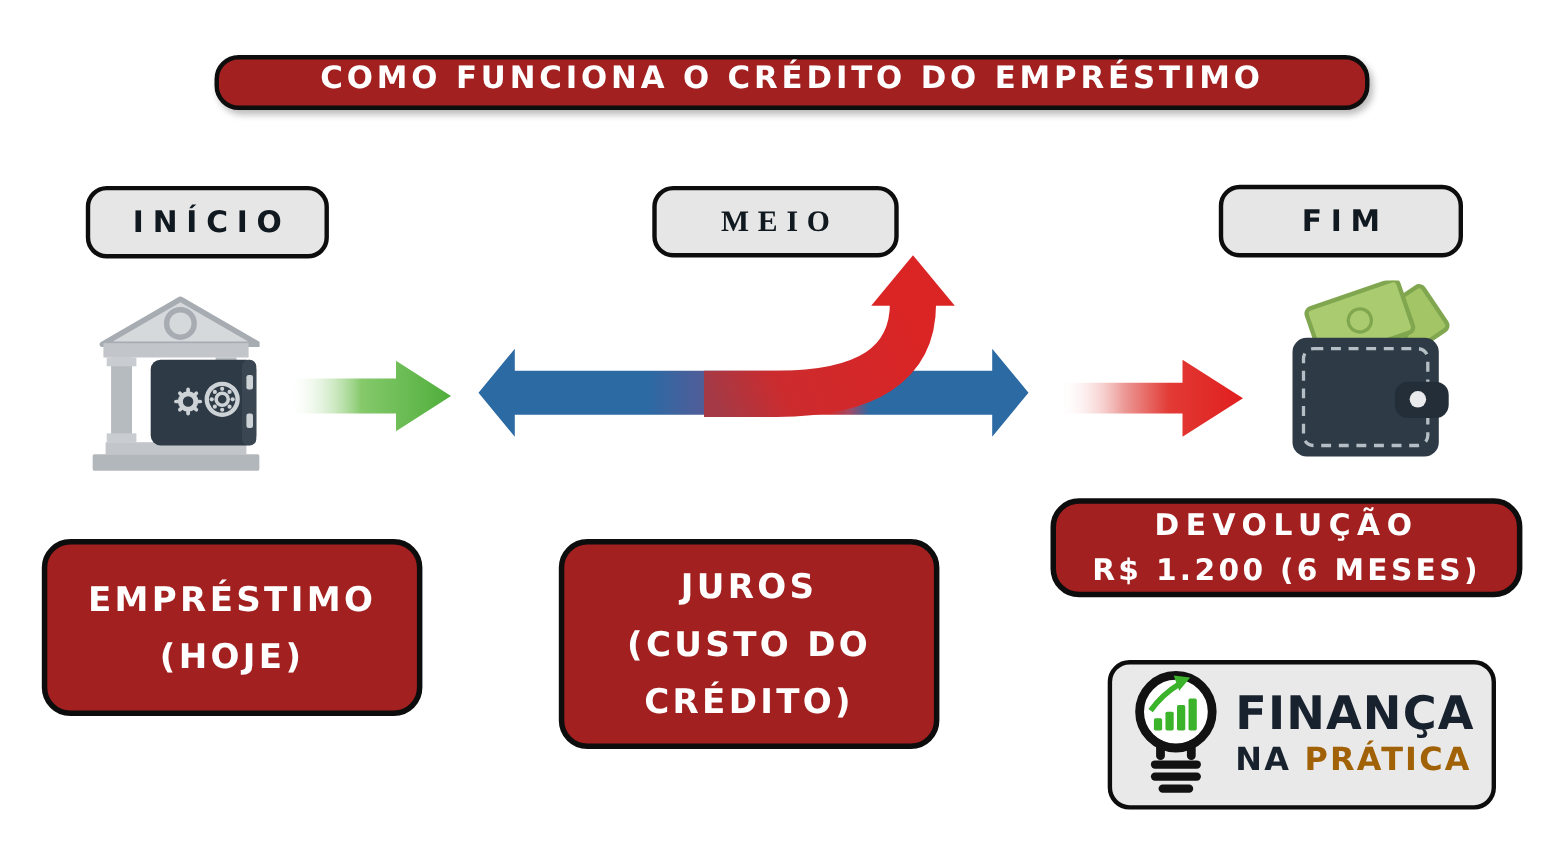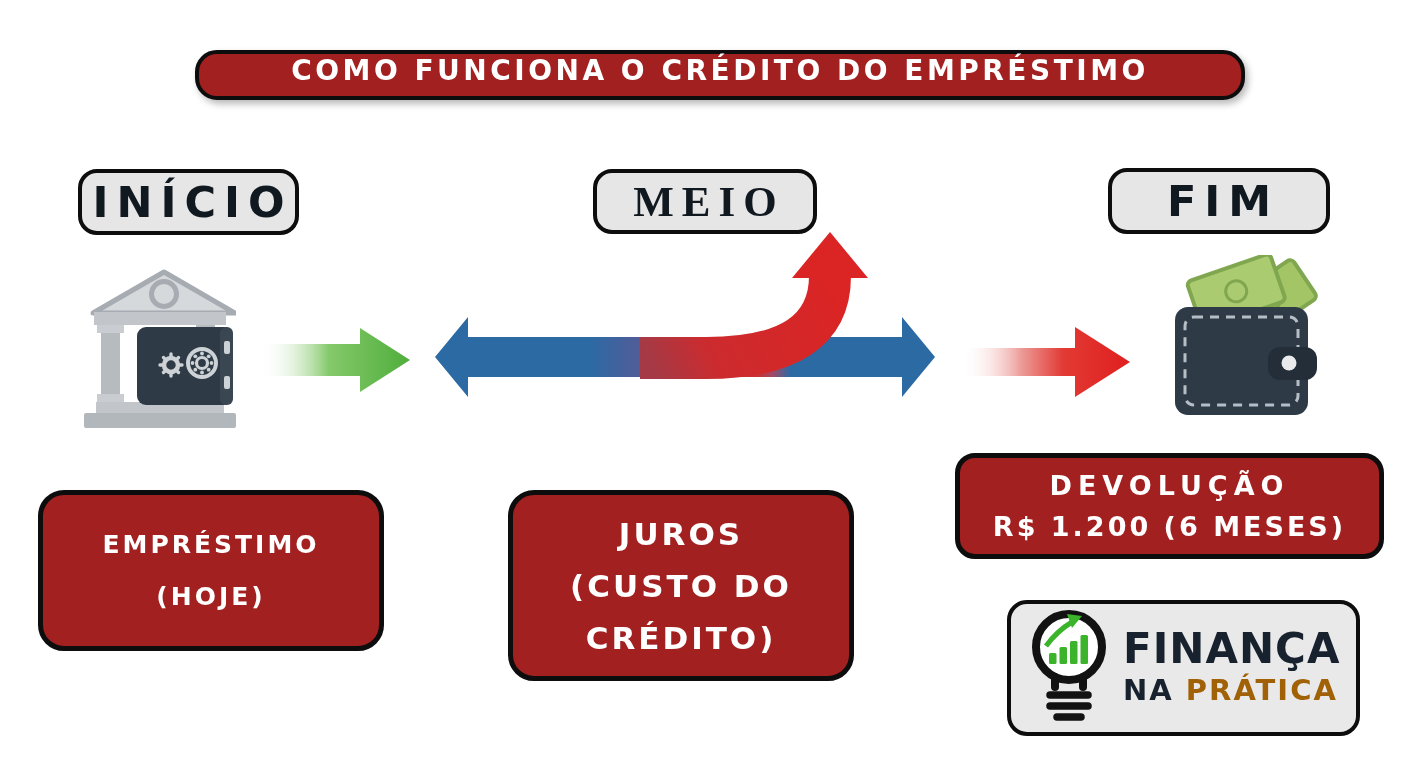--- a/index.html
+++ b/index.html
@@ -16,35 +16,35 @@
     box-shadow:3px 4px 7px rgba(0,0,0,.28);
     box-sizing:border-box;
   }
   .title-banner span{
     color:#ffffff;font-size:28px;font-weight:bold;letter-spacing:3.5px;white-space:nowrap;
   }
   
   .stage-label{
     background:#e6e6e6;border:4px solid #0d0d0d;border-radius:19px;
     display:flex;align-items:center;justify-content:center;box-sizing:border-box;
-    color:#101820;font-size:43px;font-weight:bold;letter-spacing:8px;
+    color:#101820;font-size:27px;font-weight:bold;letter-spacing:8px;
   }
   .stage-label span{transform:translateX(4px);} 
   #stage-inicio{left:78px;top:169px;width:221px;height:66px;}
   #stage-meio{left:593px;top:169px;width:224px;height:65px;font-family:Liberation Serif, serif;}
   #stage-fim{left:1108px;top:168px;width:222px;height:66px;}
   
   .info-box{
     background:#A32020;border:5px solid #0d0d0d;border-radius:26px;
     color:#ffffff;font-weight:bold;text-align:center;box-sizing:border-box;
     display:flex;flex-direction:column;justify-content:center;
   }
-  #box-emprestimo{left:38px;top:490px;width:346px;height:161px;font-size:25px;letter-spacing:3px;line-height:52px;}
+  #box-emprestimo{left:38px;top:490px;width:346px;height:161px;font-size:31px;letter-spacing:3px;line-height:52px;}
   #box-juros{left:508px;top:490px;width:346px;height:191px;font-size:31px;letter-spacing:3px;line-height:52px;}
-  #box-devolucao{left:955px;top:453px;width:429px;height:106px;font-size:27px;letter-spacing:3px;line-height:41px;border-radius:20px;}
+  #box-devolucao{left:955px;top:453px;width:429px;height:90px;font-size:27px;letter-spacing:3px;line-height:41px;}
   #box-devolucao .line-0{letter-spacing:6px;}
   
   .logo-box{
     left:1007px;top:600px;width:353px;height:136px;
     background:#e9e9e9;border:4px solid #0d0d0d;border-radius:20px;
     display:flex;align-items:center;box-sizing:border-box;padding:2px 10px 6px 8px;gap:4px;
   }
   .logo-text{display:flex;flex-direction:column;line-height:1.12;}
   .logo-line1{color:#18222e;font-size:42px;font-weight:bold;letter-spacing:1px;}
   .logo-line2{color:#18222e;font-size:29px;font-weight:bold;letter-spacing:2px;margin-top:2px;}

